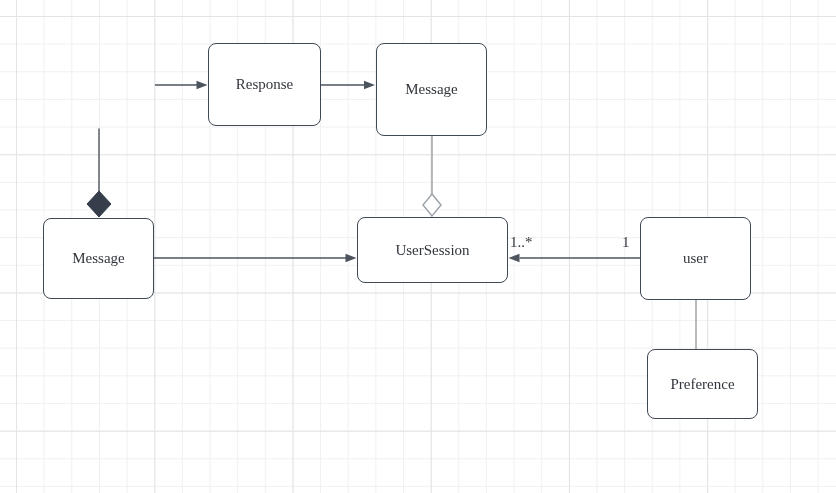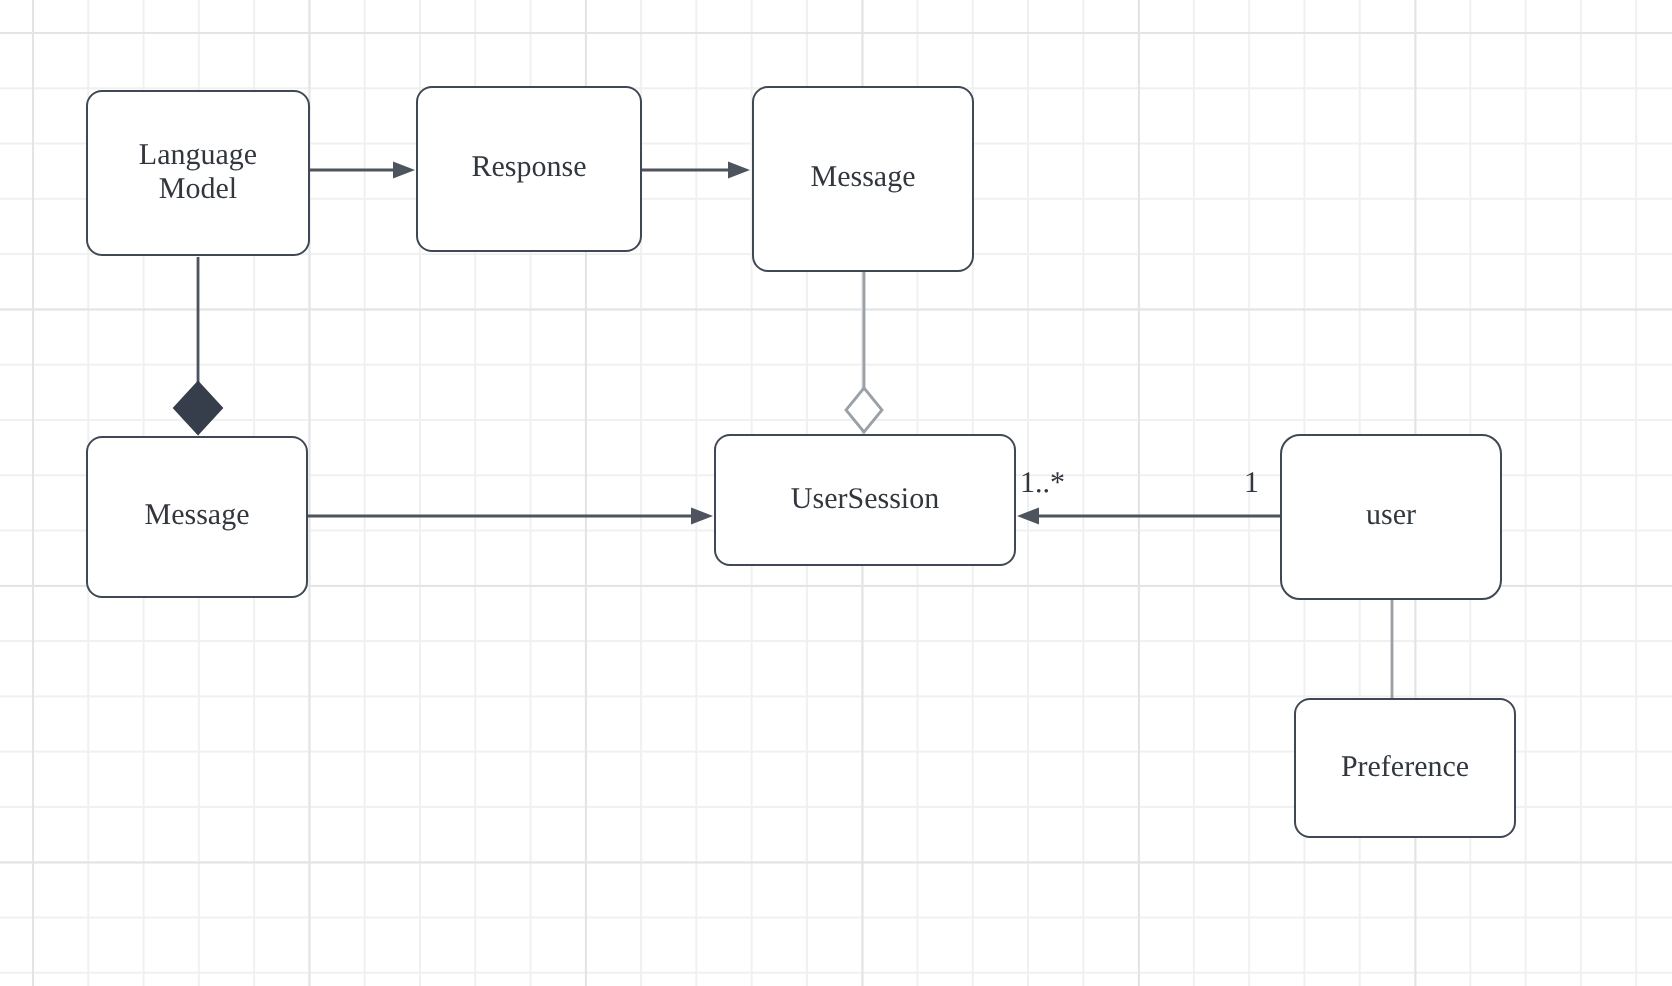--- a/index.html
+++ b/index.html
@@ -57,21 +57,21 @@
   svg.wires .head-dark   { fill: var(--edge-dark, #4d545e); stroke: none; }
   svg.wires .diamond-filled { fill: var(--diamond-fill, #363e4b); stroke: var(--diamond-fill, #363e4b); }
   svg.wires .diamond-hollow { fill: #ffffff; stroke: var(--edge-light, #9aa0a6); stroke-width: 1.4; }
 
   
   #n-language-model { left: 43px;  top: 45px;  width: 112px; height: 83px; }
   #n-response       { left: 208px; top: 43px;  width: 113px; height: 83px; }
   #n-message        { left: 376px; top: 43px;  width: 111px; height: 93px; }
   #n-chatbot        { left: 43px;  top: 218px; width: 111px; height: 81px; }
   #n-usersession    { left: 357px; top: 217px; width: 151px; height: 66px; }
-  #n-user           { left: 640px; top: 217px; width: 111px; height: 83px; border-radius: 10px; }
+  #n-user           { left: 640px; top: 217px; width: 111px; height: 83px; }
   #n-preference     { left: 647px; top: 349px; width: 111px; height: 70px; }
 
   #lbl-target-mult { left: 510px; top: 235px; }
   #lbl-source-mult { left: 622px; top: 235px; }
 </style>
 </head>
 <body>
 
 <div class="canvas">
 
@@ -105,23 +105,20 @@
     <g>
       <line class="line-dark" x1="640" y1="258" x2="519.5" y2="258"></line>
       <polygon class="head-dark" points="508.5,258 519.5,253.7 519.5,262.3"></polygon>
     </g>
 
     <g>
       <line class="line-light" x1="696" y1="300" x2="696" y2="349"></line>
     </g>
   </svg>
 
-  <div class="node" id="n-language-model">
-    <span>Language Model</span>
-  </div>
   <div class="node" id="n-response">
     <span>Response</span>
   </div>
   <div class="node" id="n-message">
     <span>Message</span>
   </div>
   <div class="node" id="n-chatbot">
     <span>Message</span>
   </div>
   <div class="node" id="n-usersession">

